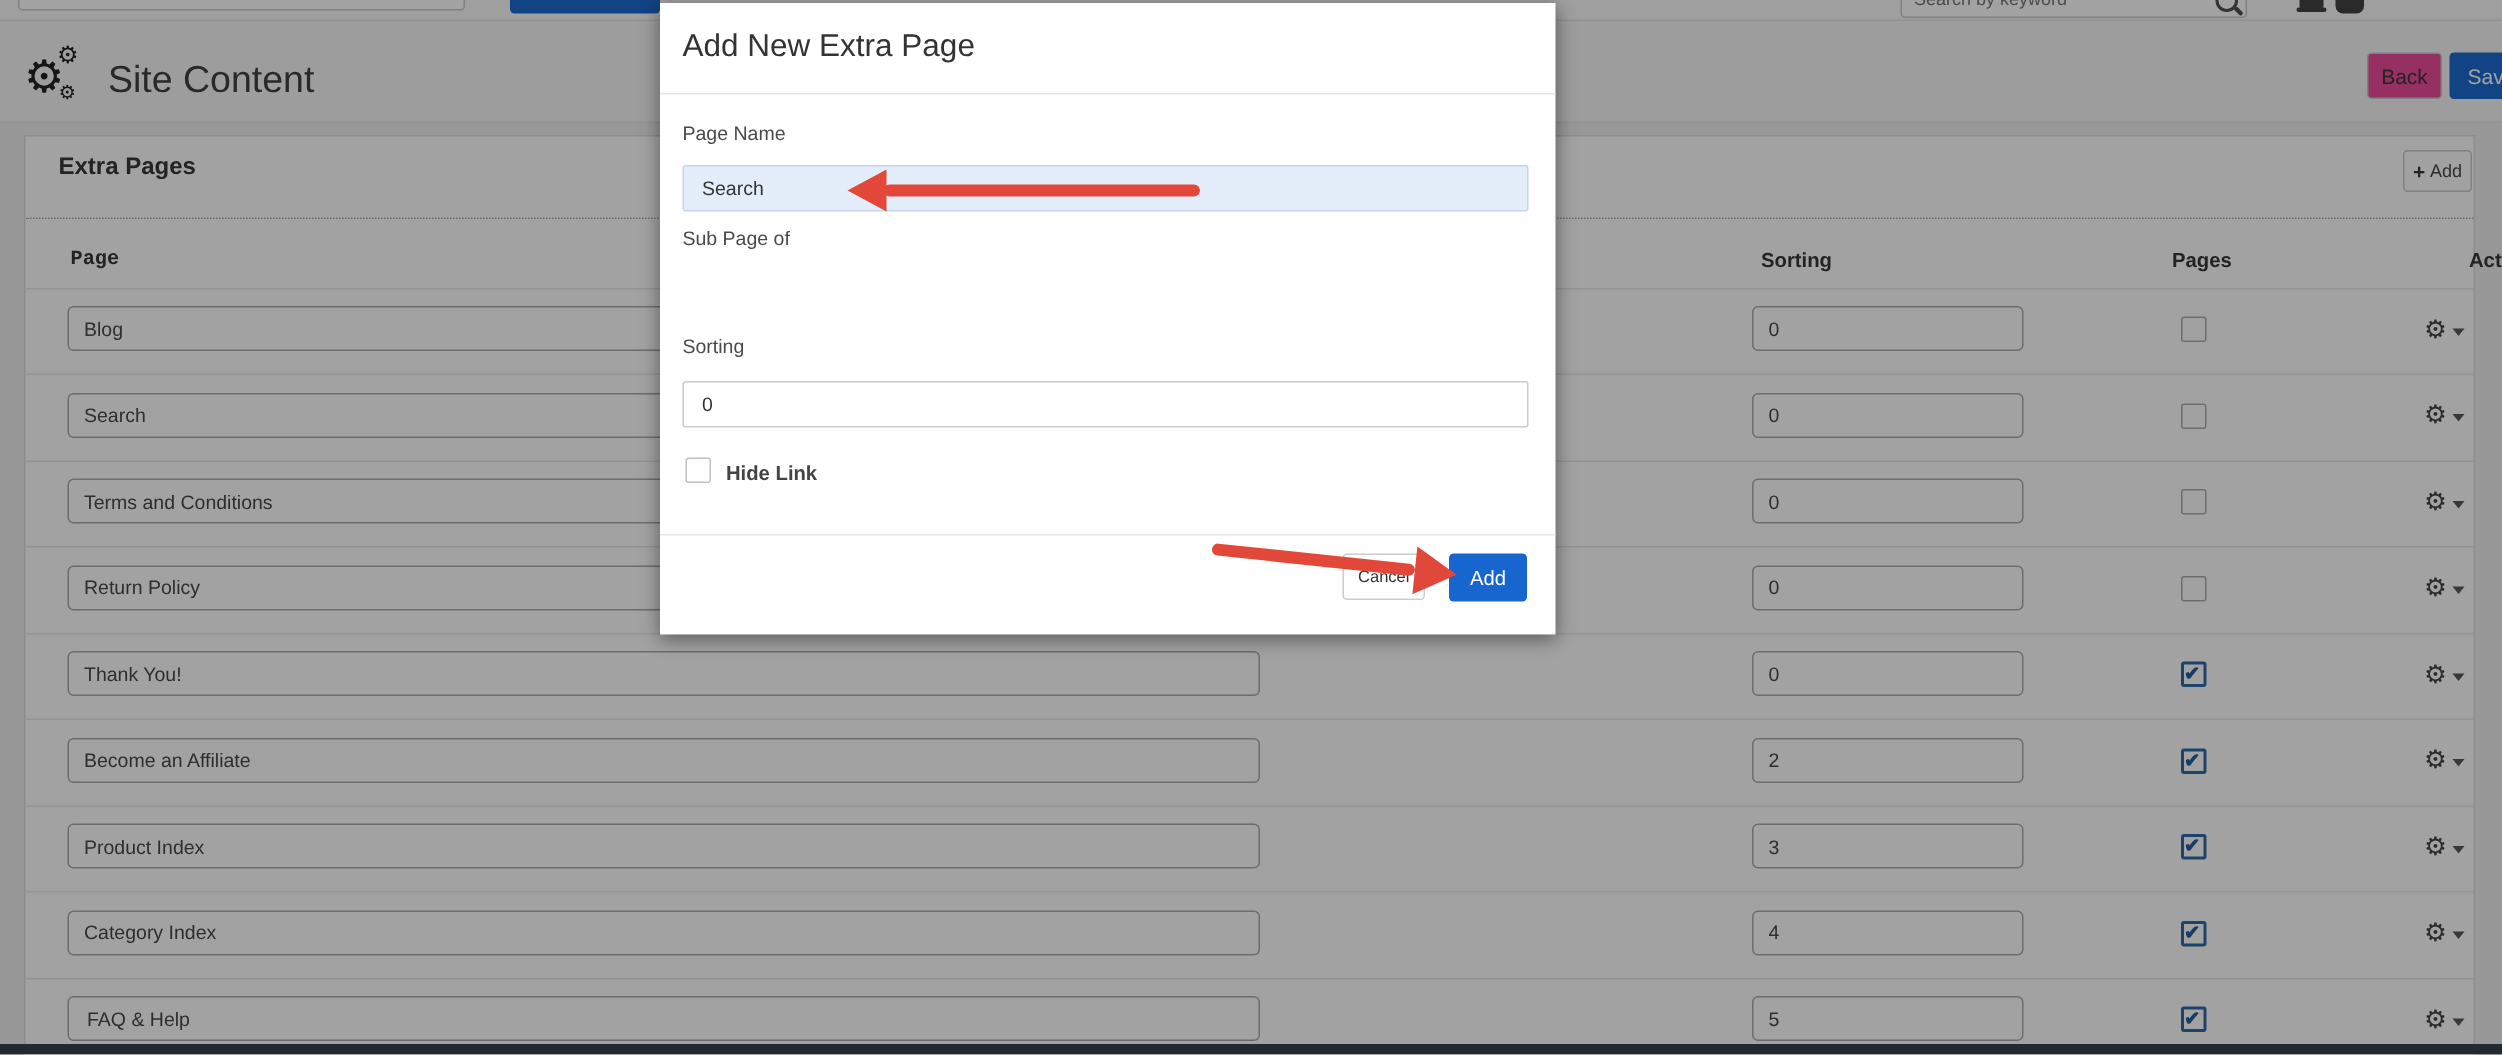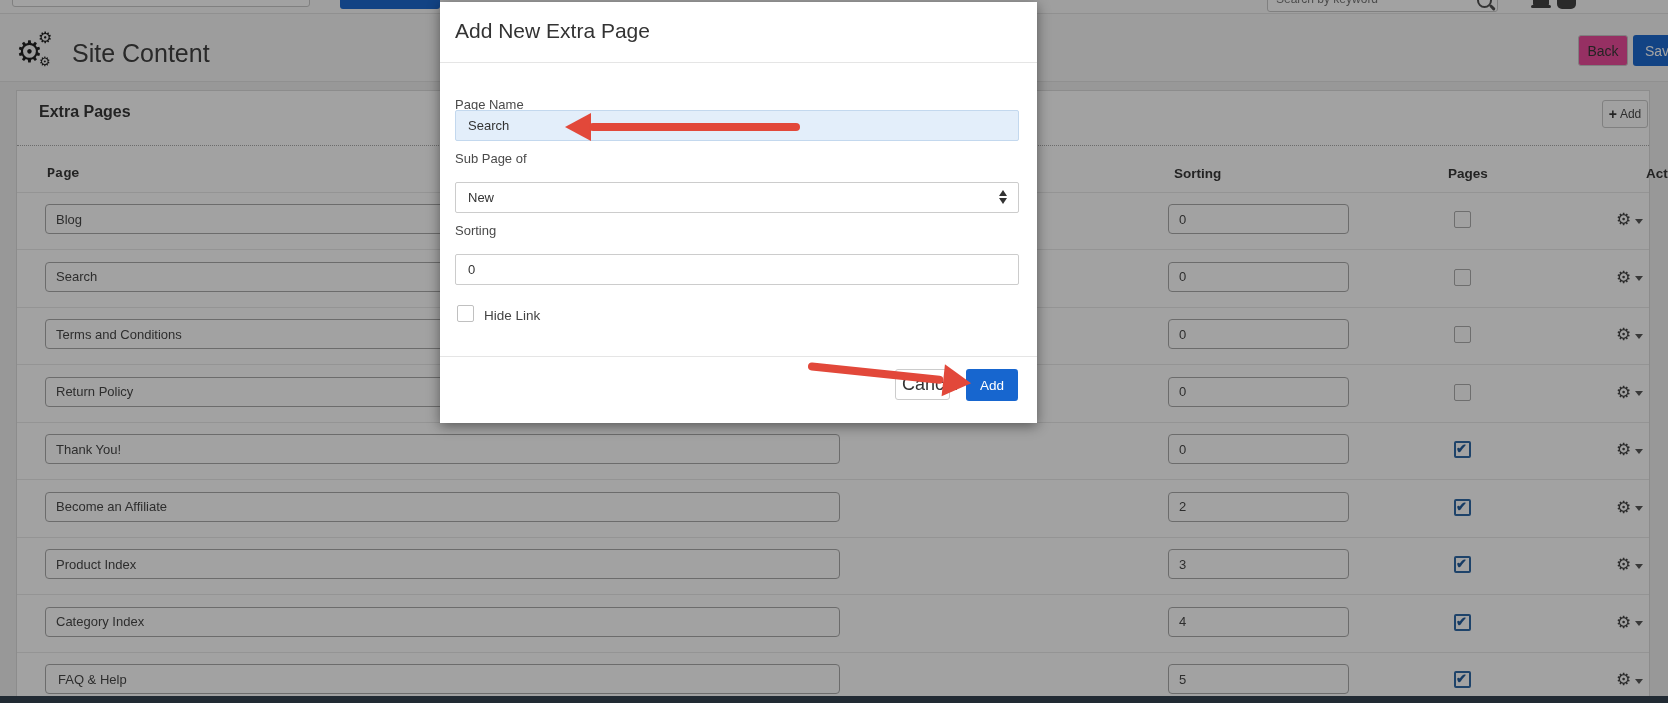--- a/index.html
+++ b/index.html
@@ -46,33 +46,33 @@
   .gear::before{content:"⚙";font-size:17px;color:#3f3f3f;line-height:18px;}
   .caret{width:0;height:0;border-left:4px solid transparent;border-right:4px solid transparent;border-top:5px solid #555;margin-left:4px;margin-top:2px;}
   
   .bottombar{position:absolute;left:0;top:696px;width:1668px;height:7px;background:#2f3e4c;}
   
   .backdrop{position:absolute;left:0;top:0;width:1668px;height:703px;background:rgba(10,10,10,0.38);z-index:10;}
   .modal{position:absolute;left:440px;top:2px;width:597px;height:421px;background:#fff;z-index:20;box-shadow:0 3px 12px rgba(0,0,0,0.45);box-sizing:border-box;}
   .modal-title{position:absolute;left:15px;top:17px;font-size:21px;color:#333;}
   .m-div1{position:absolute;left:0;top:60px;width:100%;border-bottom:1px solid #e5e5e5;}
   .m-label{position:absolute;left:15px;font-size:13px;color:#4a4a4a;}
-  .l1{top:79px;margin-top:16px;}.l2{top:149px;}.l3{top:221px;}
+  .l1{top:79px;}.l2{top:149px;}.l3{top:221px;}
   .m-input{position:absolute;left:15px;width:564px;height:31px;box-sizing:border-box;border:1px solid #ccc;border-radius:2px;font-size:13px;color:#333;padding:0 12px;outline:none;font-family:"Liberation Sans",sans-serif;background:#fff;}
   .m-pn{top:108px;background:#e3eefa;border-color:#c3d8ee;}
   .m-sel{top:180px;display:flex;align-items:center;cursor:default;}
   .m-sort{top:252px;}
   .stepper{position:absolute;right:11px;top:7px;display:flex;flex-direction:column;gap:2px;}
   .stepper i{width:0;height:0;border-left:4.5px solid transparent;border-right:4.5px solid transparent;display:block;}
   .stepper .up{border-bottom:6px solid #333;}
   .stepper .dn{border-top:6px solid #333;}
   .m-cb{position:absolute;left:17px;top:303px;width:17px;height:17px;box-sizing:border-box;border:1px solid #c0c0c0;border-radius:2px;background:#fff;}
-  .m-cb-label{position:absolute;left:44px;top:306px;font-size:13.5px;color:#444;}
+  .m-cb-label{position:absolute;left:44px;top:306px;font-size:13.5px;color:#444;font-weight:bold;}
   .m-div2{position:absolute;left:0;top:354px;width:100%;border-bottom:1px solid #e5e5e5;}
-  .cancel-btn{position:absolute;left:455px;top:367px;width:55px;height:31px;box-sizing:border-box;border:1px solid #ccc;background:#fff;border-radius:3px;font-size:18px;color:#333;}
+  .cancel-btn{position:absolute;left:455px;top:367px;width:55px;height:31px;box-sizing:border-box;border:1px solid #ccc;background:#fff;border-radius:3px;font-size:11px;color:#333;}
   .madd-btn{position:absolute;left:526px;top:367px;width:52px;height:32px;border:none;background:#1766cf;border-radius:3px;font-size:13.5px;color:#fff;}
   
   .arrow1{position:absolute;left:565px;top:113px;width:235px;height:28px;z-index:30;}
   .arrow1 .body{position:absolute;left:24px;top:10px;width:211px;height:8px;background:#e2483a;border-radius:4px;}
   .arrow1 .head{position:absolute;left:0;top:0;width:0;height:0;border-top:14px solid transparent;border-bottom:14px solid transparent;border-right:26px solid #e2483a;}
   .arrow2{position:absolute;left:808px;top:349px;width:164px;height:34px;z-index:30;transform:rotate(6deg);transform-origin:left center;}
   .arrow2 .body{position:absolute;left:0;top:13px;width:136px;height:8px;background:#e2483a;border-radius:4px;}
   .arrow2 .head{position:absolute;right:0;top:1px;width:0;height:0;border-top:16px solid transparent;border-bottom:16px solid transparent;border-left:28px solid #e2483a;}
 </style>
 </head>
@@ -190,27 +190,20 @@
 <div class="backdrop"></div>
 
 <div class="modal">
   <span class="modal-title">Add New Extra Page</span>
   <div class="m-div1"></div>
 
   <span class="m-label l1">Page Name</span>
   <input class="m-input m-pn" value="Search" style="">
 
   <span class="m-label l2">Sub Page of</span>
-  <div class="m-input m-sel">
-    <span>New</span>
-    <span class="stepper">
-        <i class="up"></i>
-        <i class="dn"></i>
-      </span>
-  </div>
 
   <span class="m-label l3">Sorting</span>
   <input class="m-input m-sort" value="0" style="">
 
   <span class="m-cb"></span>
   <span class="m-cb-label">Hide Link</span>
 
   <div class="m-div2"></div>
   <button class="cancel-btn">Cancel</button>
   <button class="madd-btn">Add</button>

